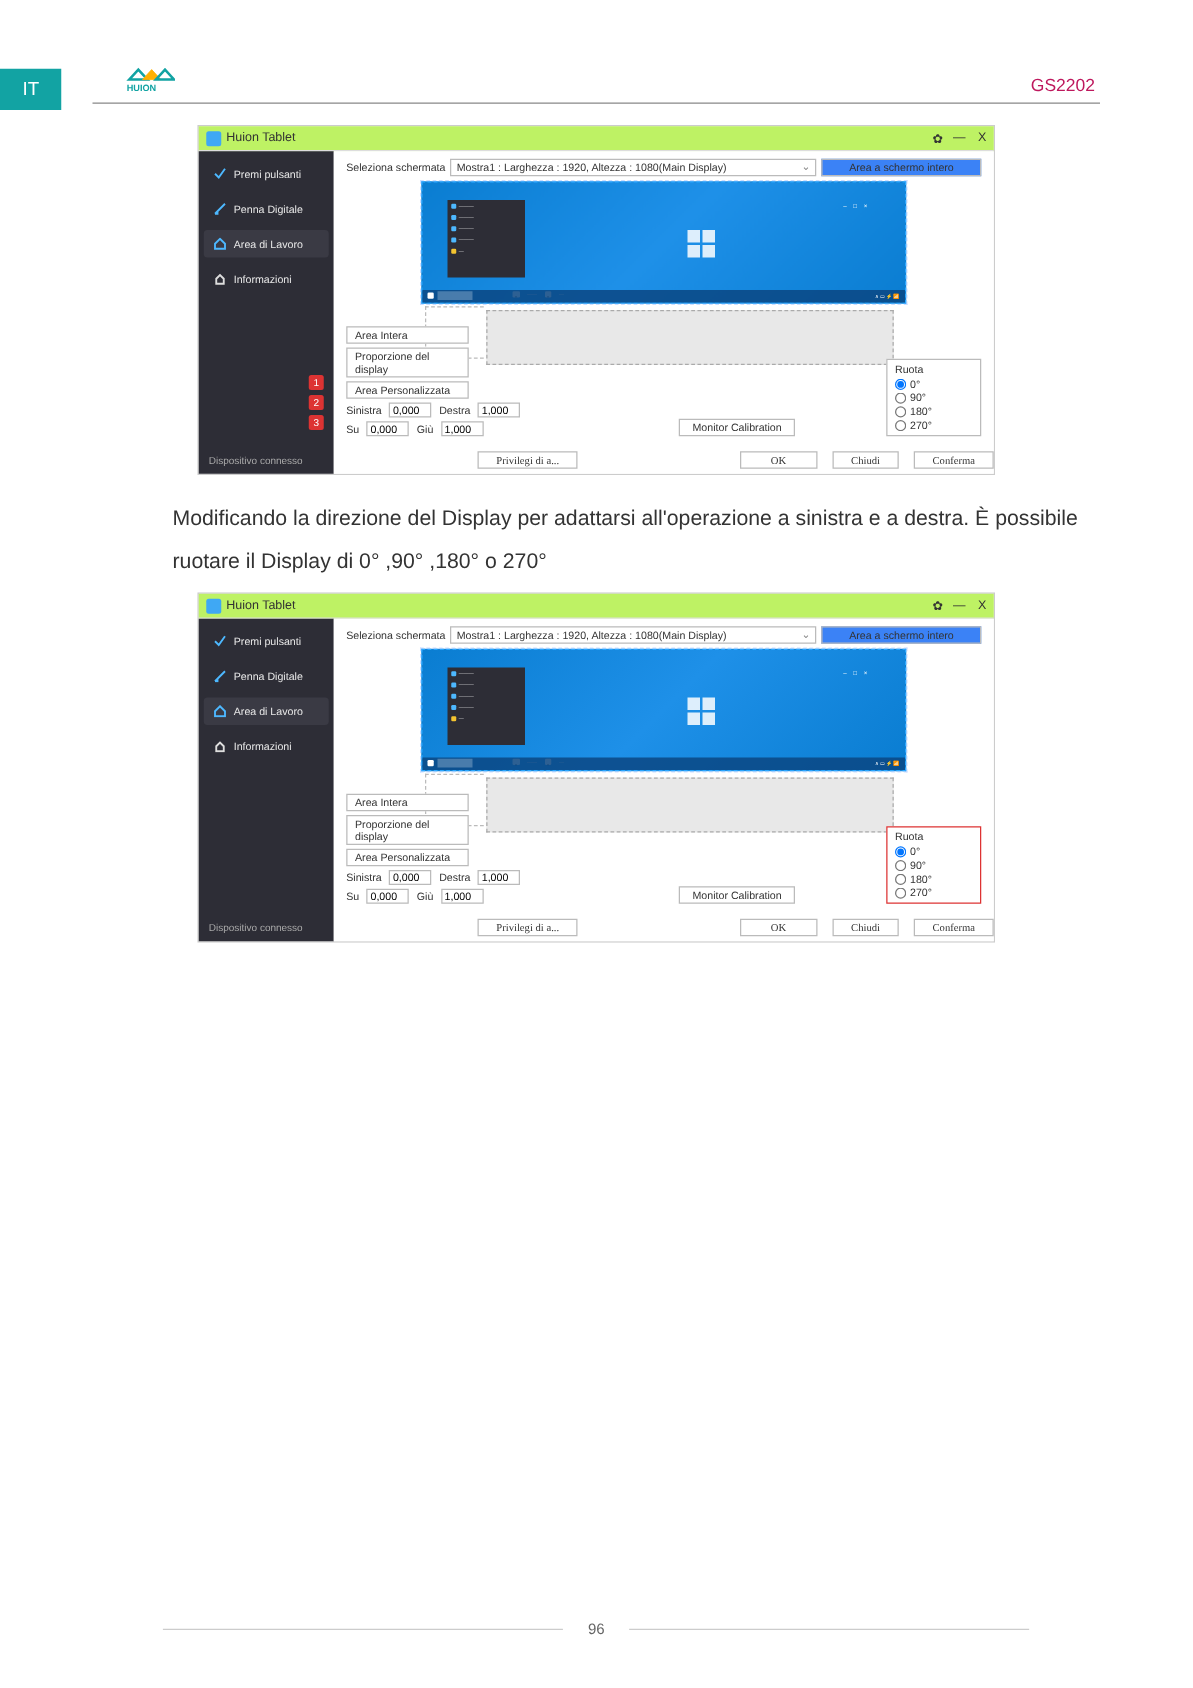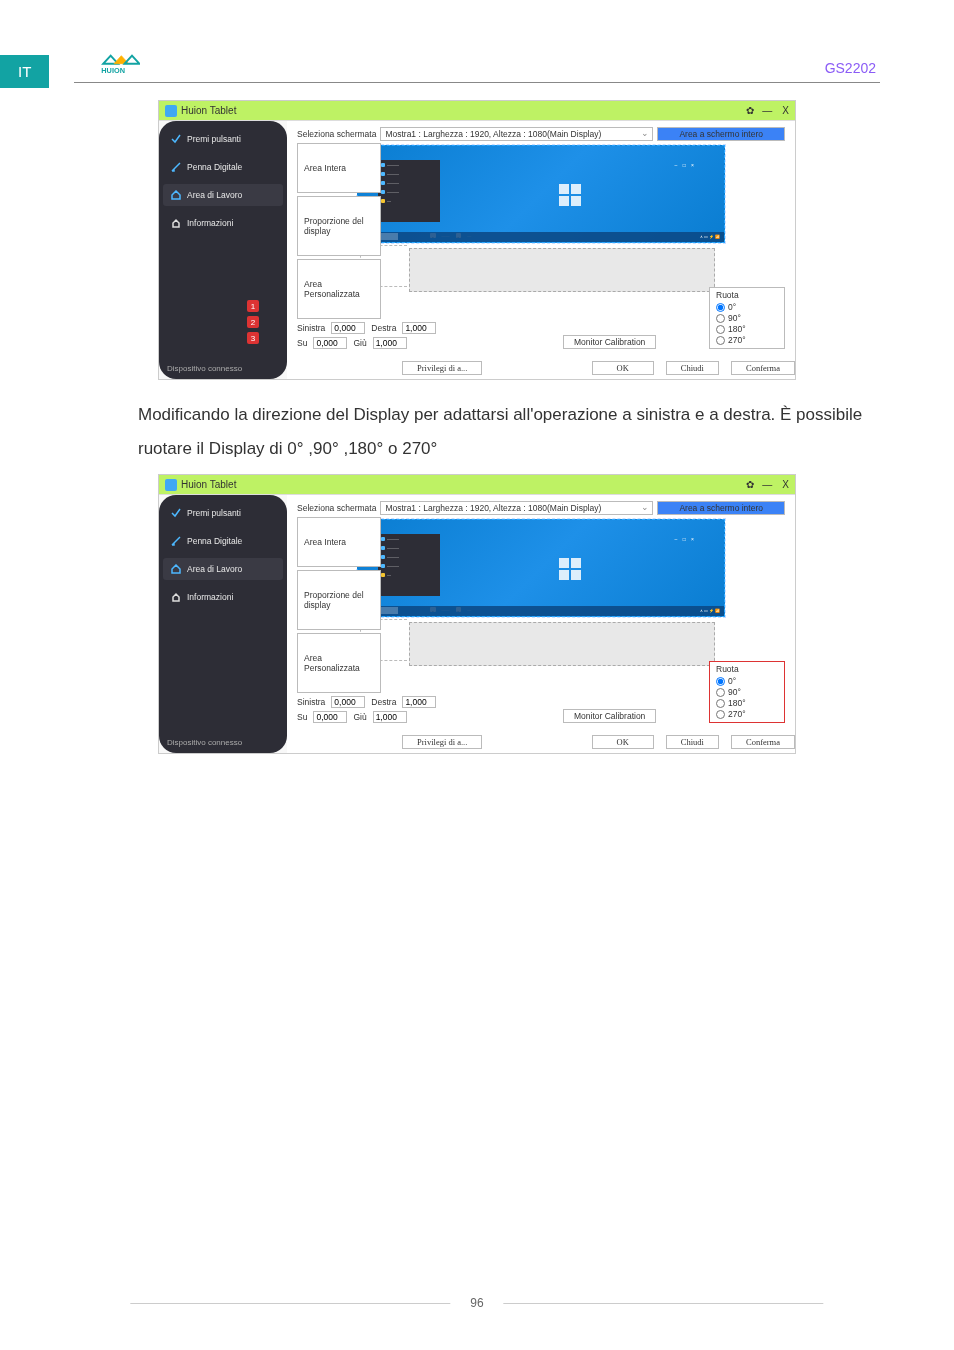--- a/index.html
+++ b/index.html
@@ -1,31 +1,31 @@
 <!DOCTYPE html>
 <html><head>
 <meta charset="utf-8">
 <style>
   * { box-sizing: border-box; margin: 0; padding: 0; }
   body { font-family: Arial, sans-serif; background: #fff; width: 954px; height: 1350px; position: relative; color: #333; }
   .lang-tab { position: absolute; top: 55px; left: 0; background: #12a3a3; color: #fff; padding: 8px 18px; font-size: 15px; }
   .logo { position: absolute; top: 48px; left: 100px; width: 40px; height: 30px; }
   .logo svg { width: 100%; height: 100%; }
   .header-line { position: absolute; top: 82px; left: 74px; right: 74px; height: 1px; background: #888; }
-  .model { position: absolute; top: 60px; right: 78px; font-size: 14px; color: #8b5cf6; }
+  .model { position: absolute; top: 60px; right: 78px; font-size: 14px; color: #be185d; }
   .content { position: absolute; top: 100px; left: 74px; right: 74px; }
   .screenshot { width: 638px; height: 280px; margin: 0 auto 18px auto; position: relative; border: 1px solid #ccc; background: #f8f8f8; }
   .titlebar { height: 20px; background: #bef264; display: flex; align-items: center; padding: 0 6px; font-size: 10px; border-bottom: 1px solid #ddd; }
   .titlebar .pen-icon { width: 12px; height: 12px; background: #3fa8f4; border-radius: 2px; margin-right: 4px; }
   .titlebar .title { flex: 1; }
   .titlebar .winbtns { display: flex; gap: 10px; font-size: 10px; color: #333; }
   .titlebar .winbtns span { cursor: default; }
   .titlebar .gear { color: #333; margin-right: 8px; }
   .app-body { display: flex; height: calc(100% - 20px); }
-  .sidebar { width: 128px; background: #2d2d36; display: flex; flex-direction: column; padding-top: 4px; border-radius: 17px; }
+  .sidebar { width: 108px; background: #2d2d36; display: flex; flex-direction: column; padding-top: 4px; }
   .side-item { display: flex; align-items: center; gap: 6px; padding: 6px 8px; margin: 3px 4px; font-size: 8.5px; color: #e8e8e8; border-radius: 3px; }
   .side-item.active { background: #3a3a44; }
   .side-item .mic { width: 10px; height: 10px; }
   .side-spacer { flex: 1; }
   .side-footer { font-size: 8px; color: #aaa; padding: 6px 8px; }
   .main { flex: 1; background: #fff; position: relative; padding: 6px 10px 6px 10px; }
   .topbar { display: flex; align-items: center; gap: 4px; font-size: 8.5px; margin-bottom: 4px; }
   .topbar .lbl { white-space: nowrap; }
   .topbar .sel { border: 1px solid #bbb; padding: 1px 16px 1px 4px; flex: 1; position: relative; background: #fff; }
   .topbar .sel::after { content: '⌄'; position: absolute; right: 4px; top: 0; color: #888; }
@@ -44,21 +44,21 @@
   .win-logo::before { top:0; left:0; width:10px; height:10px; box-shadow: 12px 0 0 rgba(255,255,255,.85), 0 12px 0 rgba(255,255,255,.85), 12px 12px 0 rgba(255,255,255,.85); }
   .taskbar { position:absolute; bottom:0; left:0; right:0; height:10px; background: rgba(10,70,130,.85); }
   .taskbar .st { position:absolute; left:4px; top:2px; width:5px; height:5px; background:#fff; border-radius:1px; }
   .taskbar .sb { position:absolute; left:12px; top:1px; width:28px; height:7px; background:rgba(255,255,255,.25); }
   .taskbar .tray { position:absolute; right:4px; top:2px; font-size:4px; color:#fff; }
   .preview-tablet { position: absolute; top: 103px; left: 112px; right: 70px; height: 44px; background: #e8e8e8; border: 1px dashed #aaa; }
   .preview-tablet::before { content:''; position:absolute; top:-4px; left:-50px; width:46px; height:40px; border:1px dashed #bbb; border-right:none; }
   .num-markers { position: absolute; top: 147px; left: -2px; display: flex; flex-direction: column; gap: 4px; }
   .num-markers .nm { width: 12px; height: 12px; border-radius: 2px; background: #d33; color: #fff; font-size: 8px; display:flex; align-items:center; justify-content:center; }
   .controls-row { position: absolute; left: 10px; bottom: 30px; display: flex; flex-direction: column; gap: 3px; font-size: 8.5px; }
-  .controls-row .cbtn { border: 1px solid #bbb; padding: 19px 6px; background: #fff; width: 84px; }
+  .controls-row .cbtn { border: 1px solid #bbb; padding: 1px 6px; background: #fff; width: 98px; }
   .controls-row .inline { display: flex; gap: 6px; align-items: center; }
   .controls-row .inline .lbl2 { width: auto; white-space: nowrap; }
   .controls-row .inline input { width: 34px; border: 1px solid #bbb; padding: 0 2px; font-size: 8.5px; }
   .monitor-cal { position: absolute; bottom: 30px; left: 276px; border: 1px solid #bbb; padding: 1px 10px; font-size: 8.5px; background: #fff; }
   .ruota-box { position: absolute; right: 10px; bottom: 30px; width: 76px; border: 1px solid #bbb; padding: 2px 6px; font-size: 8.5px; background:#fff; }
   .ruota-box.red { border-color: #d33; }
   .ruota-box .ttl { margin-bottom: 2px; }
   .ruota-box label { display:flex; align-items:center; gap:3px; margin: 1px 0; }
   .ruota-box input[type=radio] { margin:0; width:9px; height:9px; }
   .bottom-bar { position: absolute; bottom: 4px; left: 115px; right: 0; display: flex; justify-content: flex-start; align-items: center; font-family: Liberation Serif, serif; }

